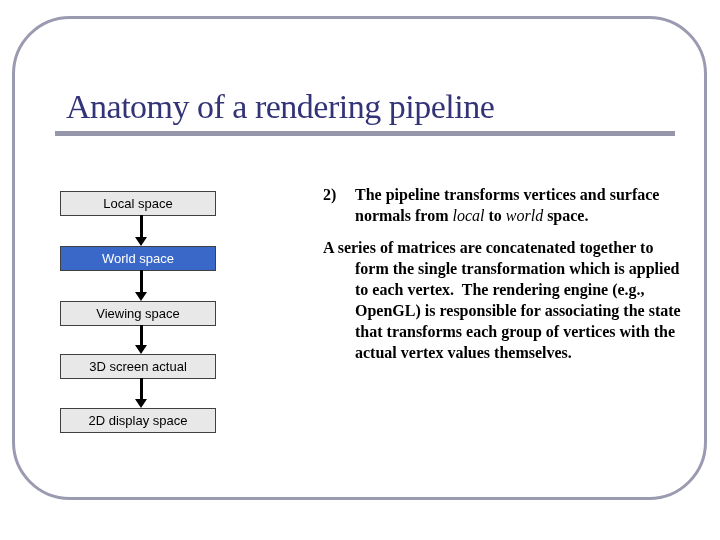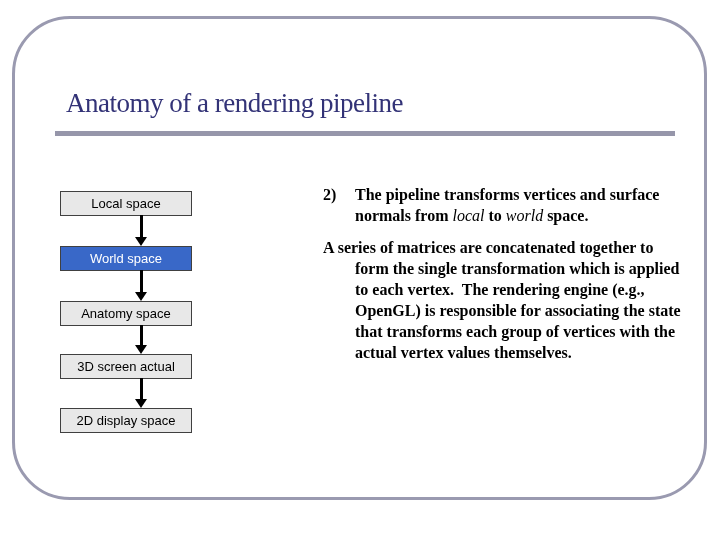--- a/index.html
+++ b/index.html
@@ -20,38 +20,38 @@
     border-radius: 58px;
   }
 
   
   .title {
     position: absolute;
     left: 66px; top: 88px;
     width: 600px;
     margin: 0;
     font-family: "Liberation Serif", serif;
-    font-size: 27px;
+    font-size: 34px;
     font-weight: 400;
     letter-spacing: -0.5px;
     color: #333377;
     white-space: nowrap;
   }
   .title-rule {
     position: absolute;
     left: 55px; top: 131px;
     width: 620px; height: 5px;
     background: #9696aa;
   }
 
   
   .flow-box {
     position: absolute;
     left: 60px;
-    width: 132px; height: 25px;
+    width: 156px; height: 25px;
     box-sizing: border-box;
     background: #e8e8e8;
     border: 1px solid #404040;
     color: #000000;
     font-size: 13px;
     line-height: 23px;
     text-align: center;
   }
   .flow-box.highlighted {
     background: #3968c8;
@@ -126,21 +126,21 @@
       <div class="head"></div>
     </div>
 
     <div class="flow-box highlighted" style="top:246px">World space</div>
 
     <div class="arrow" style="top:270px; height:31px">
       <div class="shaft"></div>
       <div class="head"></div>
     </div>
 
-    <div class="flow-box" style="top:301px">Anatomy space</div>
+    <div class="flow-box" style="top:301px">Viewing space</div>
 
     <div class="arrow" style="top:325px; height:29px">
       <div class="shaft"></div>
       <div class="head"></div>
     </div>
 
     <div class="flow-box" style="top:354px">3D screen actual</div>
 
     <div class="arrow" style="top:378px; height:30px">
       <div class="shaft"></div>

